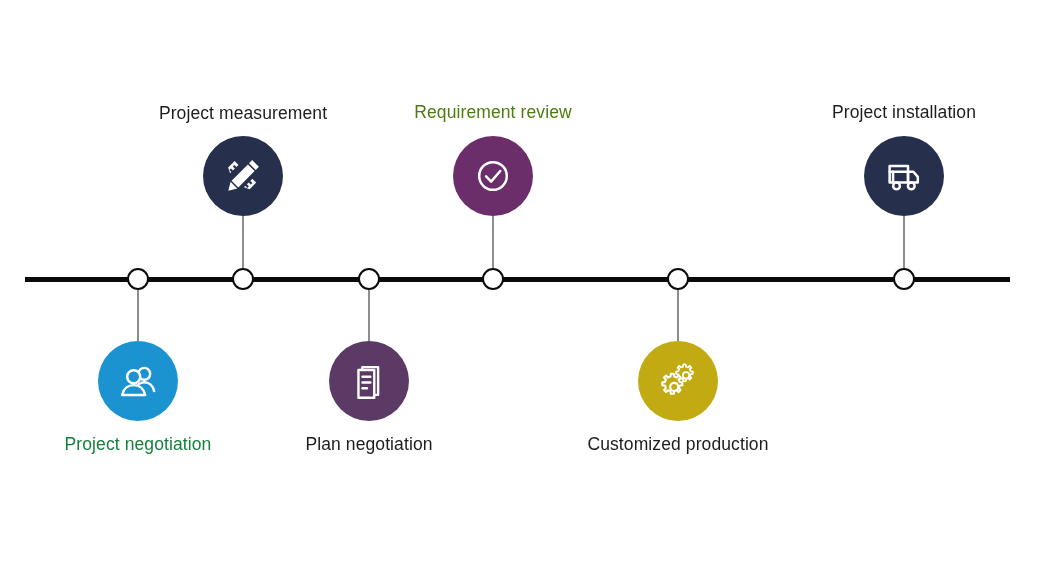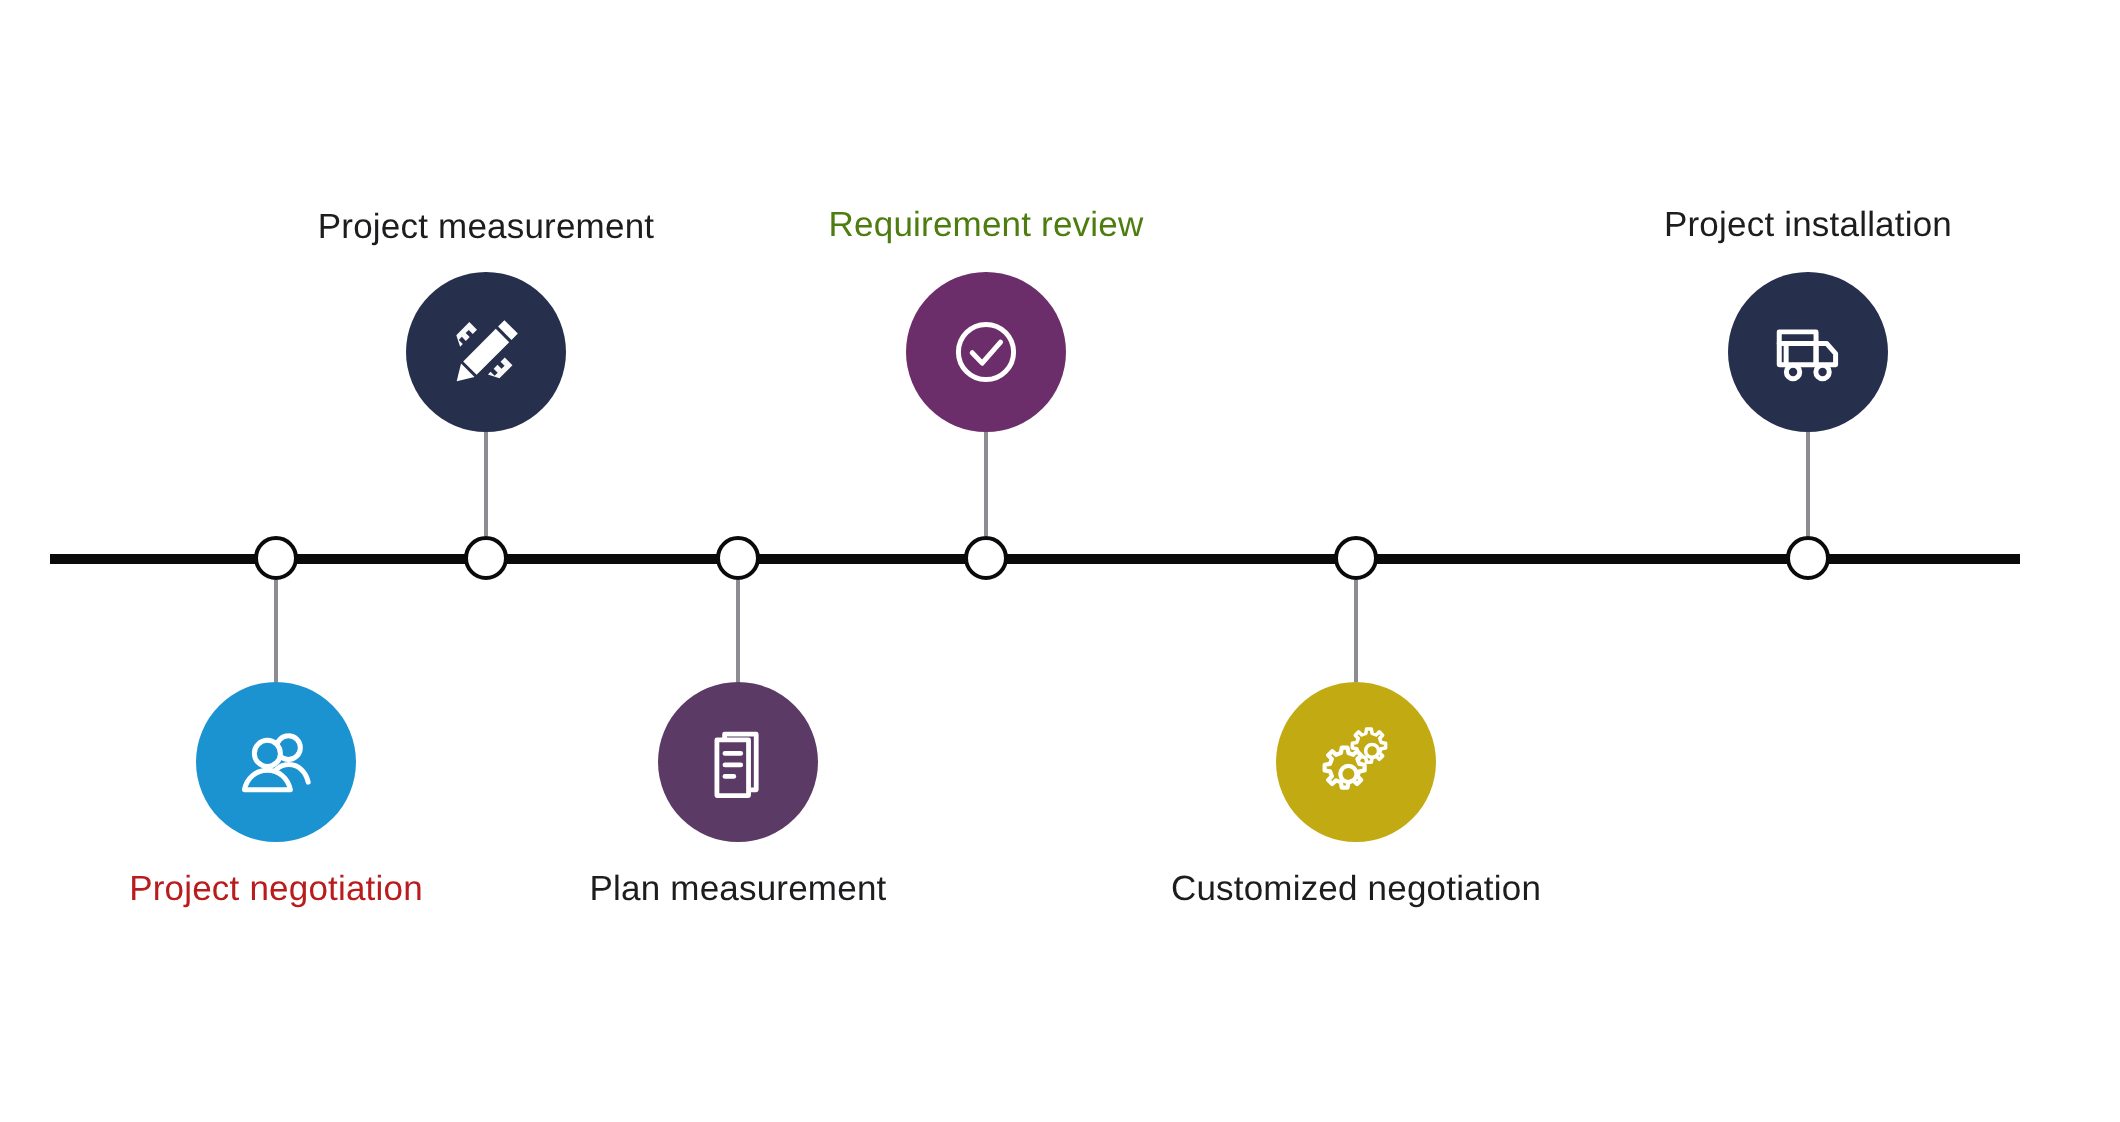--- a/index.html
+++ b/index.html
@@ -85,21 +85,21 @@
         <span style="display: flex;">
     <svg viewBox="0 0 48 48" fill="none" stroke="#ffffff" stroke-width="2.6" stroke-linecap="round" stroke-linejoin="round">
       <circle cx="30.5" cy="16.5" r="6.2"></circle>
       <path d="M20.5 34.5c1.2-5.6 5.4-9.2 10.2-9.2 4.8 0 8.9 3.6 10.1 9.2"></path>
       <circle cx="19.5" cy="19.5" r="6.8" fill="#1b93d1"></circle>
       <path d="M7.5 38.5c1.3-6.2 6-10.2 12-10.2s10.7 4 12 10.2z" fill="#1b93d1"></path>
     </svg>
         </span>
       </div>
       <div class="axis-node" style="left: 127px; top: 268px; background: rgb(255, 255, 255); border-color: rgb(10, 10, 10);"></div>
-      <div class="label" style="left: 138px; top: 433px; color: #b91c1c;">Project negotiation</div>
+      <div class="label" style="left: 138px; top: 433px; color: #15803d;">Project negotiation</div>
       <div class="stem" style="left: 242.2px; background: rgb(140, 140, 146); top: 216px; height: 52px;"></div>
       <div class="disc" style="left: 203px; top: 136px; background: rgb(38, 48, 77);">
         <span style="display: flex;">
     <svg viewBox="0 0 48 48" fill="#ffffff">
       <path d="M33.6 7.4l7.0 7.0-3.3 3.3-7.0-7.0z"></path>
       <path d="M29.1 11.9l7.0 7.0-17.0 17.0-7.0-7.0z"></path>
       <path d="M11.0 30.0l7.0 7.0-9.3 2.3z"></path>
       <path d="M8.5 15.2l6.8-6.8 4.0 4.0-2.2 2.2-2.1-2.1-1.6 1.6 2.1 2.1-2.0 2.0-2.1-2.1-1.6 1.6 2.1 2.1-1.4 1.4z" opacity="0.97"></path>
       <path d="M31.0 37.7l6.8-6.8-4.0-4.0-2.2 2.2 2.1 2.1-1.6 1.6-2.1-2.1-2.0 2.0 2.1 2.1-1.6 1.6-2.1-2.1-1.4 1.4z" opacity="0.97"></path>
     </svg>
@@ -113,21 +113,21 @@
     <svg viewBox="0 0 48 48" fill="none" stroke="#ffffff" stroke-width="2.5" stroke-linecap="round" stroke-linejoin="round">
       <path d="M17.0 9.5h16.5v29H17.0z" fill="none"></path>
       <path d="M13.0 12.5h16.5v29H13.0z" fill="#5b3a66"></path>
       <line x1="17.2" y1="19.5" x2="25.4" y2="19.5"></line>
       <line x1="17.2" y1="25.5" x2="25.4" y2="25.5"></line>
       <line x1="17.2" y1="31.5" x2="21.8" y2="31.5"></line>
     </svg>
         </span>
       </div>
       <div class="axis-node" style="left: 358px; top: 268px; background: rgb(255, 255, 255); border-color: rgb(10, 10, 10);"></div>
-      <div class="label" style="left: 369px; top: 433px; color: rgb(29, 29, 31);">Plan measurement</div>
+      <div class="label" style="left: 369px; top: 433px; color: rgb(29, 29, 31);">Plan negotiation</div>
       <div class="stem" style="left: 492.2px; background: rgb(140, 140, 146); top: 216px; height: 52px;"></div>
       <div class="disc" style="left: 453px; top: 136px; background: rgb(108, 45, 107);">
         <span style="display: flex;">
     <svg viewBox="0 0 48 48" fill="none" stroke="#ffffff" stroke-width="2.6" stroke-linecap="round" stroke-linejoin="round">
       <circle cx="24" cy="24" r="14.4"></circle>
       <path d="M16.8 24.4l5.2 5.4 9.6-11.0"></path>
     </svg>
         </span>
       </div>
       <div class="axis-node" style="left: 482px; top: 268px; background: rgb(255, 255, 255); border-color: rgb(10, 10, 10);"></div>
@@ -141,21 +141,21 @@
         <circle cx="1.5" cy="1.5" r="4.2"></circle>
       </g>
       <g transform="translate(18.6,28.8) scale(0.96)">
         <path d="M0 -11.4l2.6 1.0 2.1-2.0 2.2 2.2-2.0 2.1 1.0 2.6 2.9 0.5v3.1l-2.9 0.5-1.0 2.6 2.0 2.1-2.2 2.2-2.1-2.0-2.6 1.0-0.5 2.9h-3.1l-0.5-2.9-2.6-1.0-2.1 2.0-2.2-2.2 2.0-2.1-1.0-2.6-2.9-0.5v-3.1l2.9-0.5 1.0-2.6-2.0-2.1 2.2-2.2 2.1 2.0 2.6-1.0 0.5-2.9h3.1z" transform="translate(1.5,1.5)" fill="#c2aa12"></path>
         <circle cx="1.5" cy="1.5" r="4.4"></circle>
       </g>
     </svg>
         </span>
       </div>
       <div class="axis-node" style="left: 667px; top: 268px; background: rgb(255, 255, 255); border-color: rgb(10, 10, 10);"></div>
-      <div class="label" style="left: 678px; top: 433px; color: rgb(29, 29, 31);">Customized negotiation</div>
+      <div class="label" style="left: 678px; top: 433px; color: rgb(29, 29, 31);">Customized production</div>
       <div class="stem" style="left: 903.2px; background: rgb(140, 140, 146); top: 216px; height: 52px;"></div>
       <div class="disc" style="left: 864px; top: 136px; background: rgb(38, 48, 77);">
         <span style="display: flex;">
     <svg viewBox="0 0 48 48" fill="none" stroke="#ffffff" stroke-width="2.6" stroke-linecap="round" stroke-linejoin="round">
       <path d="M9.0 13.5h19.2v17.2H9.0z"></path>
       <path d="M28.2 19.6h5.6l4.6 5.3v5.8h-10.2z"></path>
       <circle cx="16.2" cy="34.4" r="3.5"></circle>
       <circle cx="31.6" cy="34.4" r="3.5"></circle>
       <line x1="12.6" y1="30.7" x2="12.6" y2="19.6"></line>
       <line x1="9.0" y1="19.6" x2="28.2" y2="19.6"></line>

